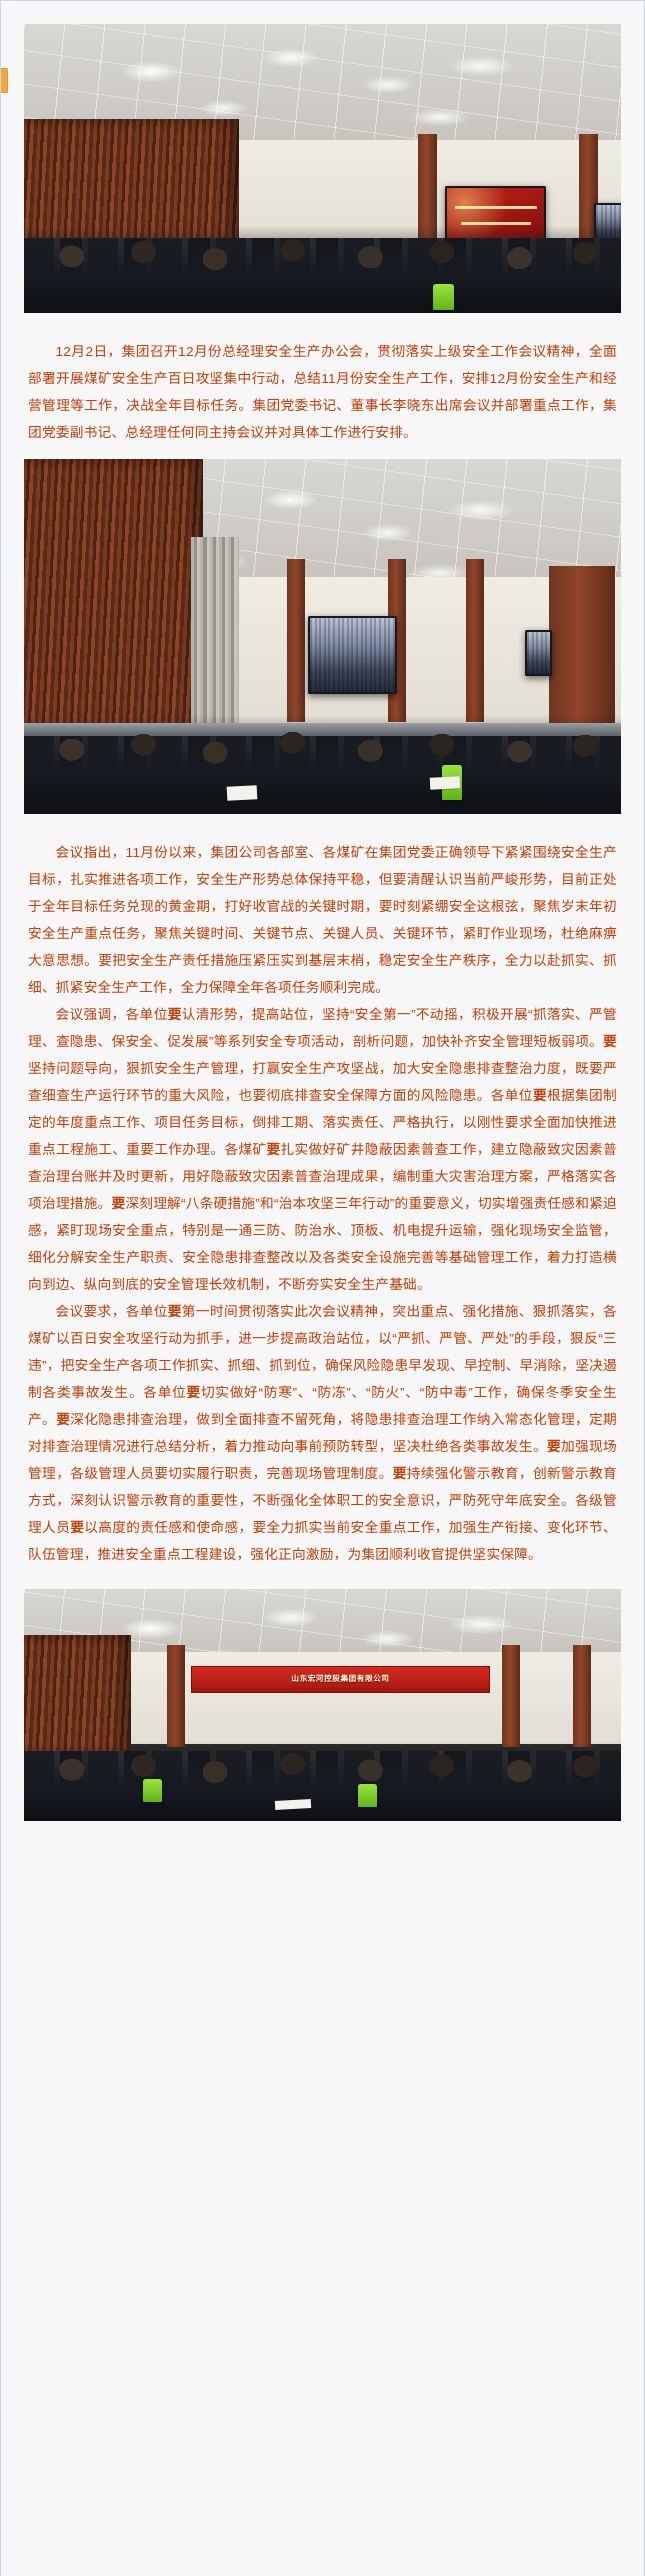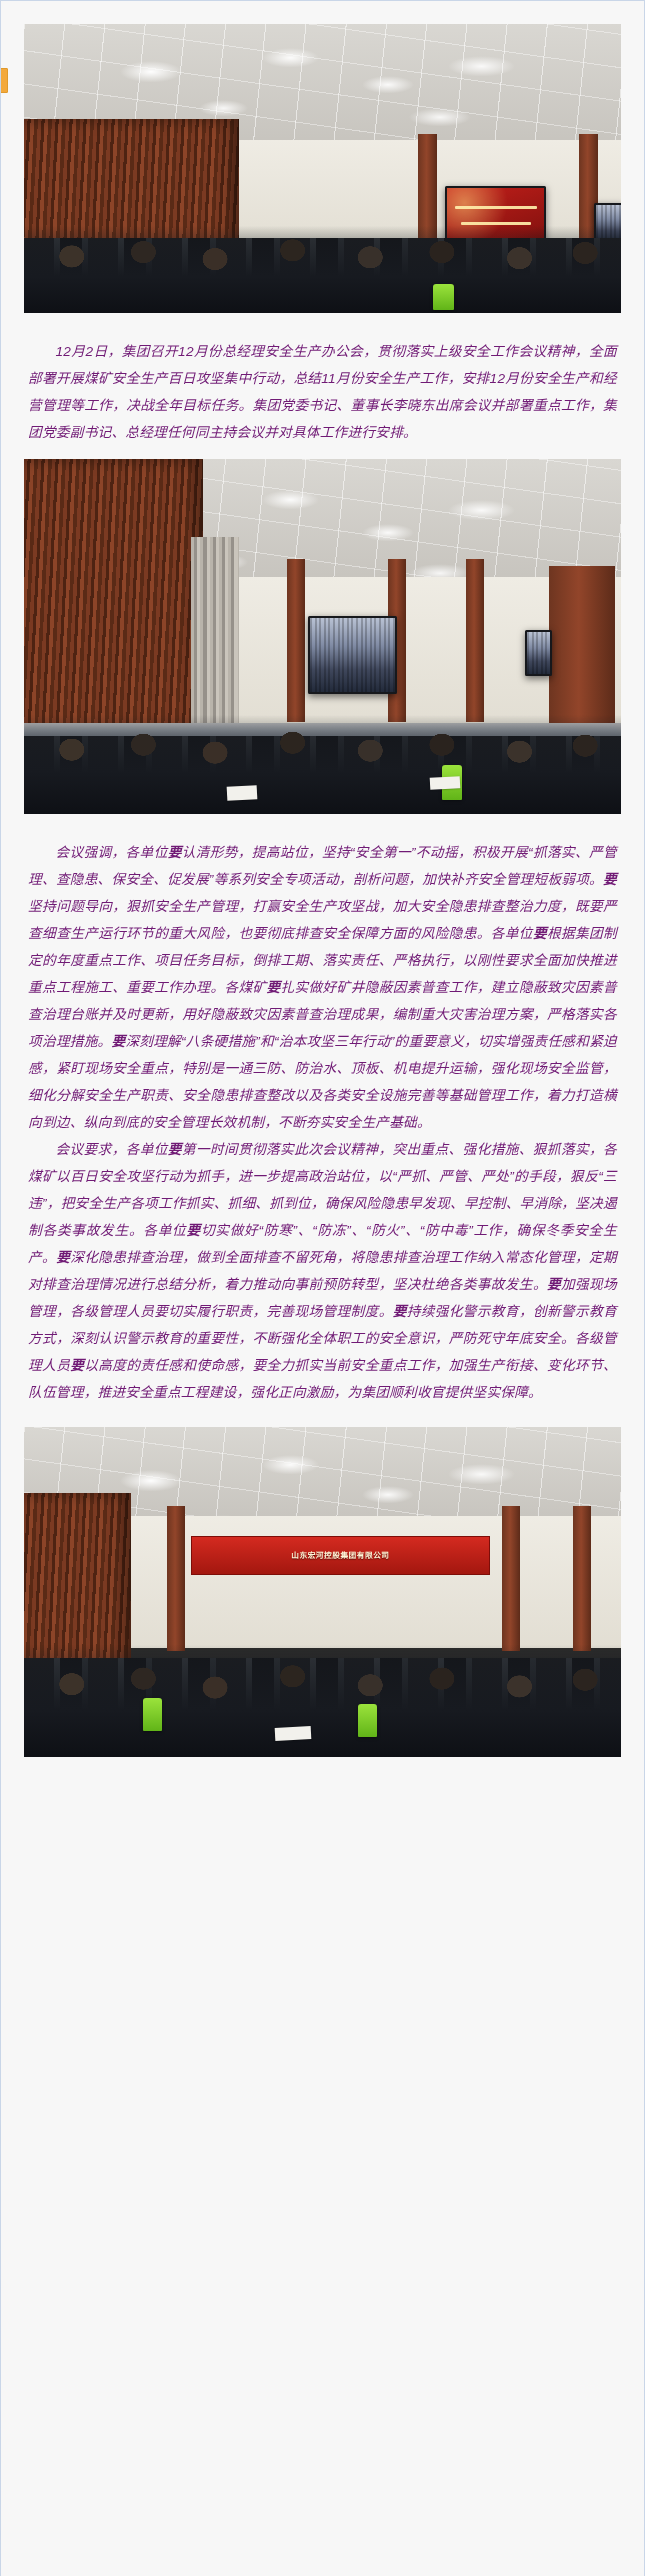--- a/index.html
+++ b/index.html
@@ -52,21 +52,21 @@
     line-height: 0;
   }
   .photo {
     position: relative;
     width: 100%;
     overflow: hidden;
     background: #2b2b2b;
   }
   .photo.p1 { height: 289px; }
   .photo.p2 { height: 355px; }
-  .photo.p3 { height: 330px; text-align: center; }
+  .photo.p3 { height: 232px; text-align: center; }
 
   
   .ceiling {
     position: absolute; left: 0; right: 0; top: 0;
     background:
       repeating-linear-gradient(96deg, rgba(255,255,255,.55) 0 1px, rgba(0,0,0,0) 1px 40px),
       repeating-linear-gradient(8deg, rgba(255,255,255,.40) 0 1px, rgba(0,0,0,0) 1px 33px),
       linear-gradient(#d9d7d2, #c6c3bd);
   }
   .photo.p1 .ceiling { height: 44%; }
@@ -195,29 +195,28 @@
     position: absolute;
     background: #f2f1ec;
     box-shadow: 0 0.5px 1.5px rgba(0,0,0,.35);
     transform: rotate(-3deg);
   }
 
   
   .para {
     margin: 0;
     padding: 0;
-    color: #701a75;
+    color: #c2410c;
     font-size: 13.7px;
     line-height: 27px;
     text-align: justify;
     text-justify: inter-ideograph;
     text-indent: 2em;
     letter-spacing: 0.2px;
     font-family: "Liberation Sans", "DejaVu Sans", sans-serif;
-    font-style: italic;
   }
   .para + .para { margin-top: 0; }
   .text-block { padding: 15.5px 4.1px 0 4.1px; }
   .text-block.after-photo { padding-top: 25px; }
   .para b { font-weight: bold; }
   .spacer-26 { height: 13.4px; }
   .spacer-40 { height: 20.6px; }
 </style>
 </head>
 <body>
@@ -284,20 +283,21 @@
         <div class="table light" style="top:72%; height:28%; transform:perspective(268px) rotateX(26deg);"></div>
         <div class="chairs" style="height:22%;"></div>
         <div class="people" style="height:28%;"></div>
         <div class="hi-vis" style="left:70%; bottom:4%; width:3.4%; height:10%;"></div>
         <div class="doc-white" style="left:34%; bottom:4%; width:5%; height:4%;"></div>
         <div class="doc-white" style="left:68%; bottom:7%; width:5%; height:3.4%;"></div>
       </div>
     </div>
 
     <div class="text-block after-photo">
+      <p class="para">会议指出，11月份以来，集团公司各部室、各煤矿在集团党委正确领导下紧紧围绕安全生产目标，扎实推进各项工作，安全生产形势总体保持平稳，但要清醒认识当前严峻形势，目前正处于全年目标任务兑现的黄金期，打好收官战的关键时期，要时刻紧绷安全这根弦，聚焦岁末年初安全生产重点任务，聚焦关键时间、关键节点、关键人员、关键环节，紧盯作业现场，杜绝麻痹大意思想。要把安全生产责任措施压紧压实到基层末梢，稳定安全生产秩序，全力以赴抓实、抓细、抓紧安全生产工作，全力保障全年各项任务顺利完成。</p>
       <p class="para">会议强调，各单位<b>要</b>认清形势，提高站位，坚持“安全第一”不动摇，积极开展“抓落实、严管理、查隐患、保安全、促发展”等系列安全专项活动，剖析问题，加快补齐安全管理短板弱项。<b>要</b>坚持问题导向，狠抓安全生产管理，打赢安全生产攻坚战，加大安全隐患排查整治力度，既要严查细查生产运行环节的重大风险，也要彻底排查安全保障方面的风险隐患。各单位<b>要</b>根据集团制定的年度重点工作、项目任务目标，倒排工期、落实责任、严格执行，以刚性要求全面加快推进重点工程施工、重要工作办理。各煤矿<b>要</b>扎实做好矿井隐蔽因素普查工作，建立隐蔽致灾因素普查治理台账并及时更新，用好隐蔽致灾因素普查治理成果，编制重大灾害治理方案，严格落实各项治理措施。<b>要</b>深刻理解“八条硬措施”和“治本攻坚三年行动”的重要意义，切实增强责任感和紧迫感，紧盯现场安全重点，特别是一通三防、防治水、顶板、机电提升运输，强化现场安全监管，细化分解安全生产职责、安全隐患排查整改以及各类安全设施完善等基础管理工作，着力打造横向到边、纵向到底的安全管理长效机制，不断夯实安全生产基础。</p>
       <p class="para">会议要求，各单位<b>要</b>第一时间贯彻落实此次会议精神，突出重点、强化措施、狠抓落实，各煤矿以百日安全攻坚行动为抓手，进一步提高政治站位，以“严抓、严管、严处”的手段，狠反“三违”，把安全生产各项工作抓实、抓细、抓到位，确保风险隐患早发现、早控制、早消除，坚决遏制各类事故发生。各单位<b>要</b>切实做好“防寒”、“防冻”、“防火”、“防中毒”工作，确保冬季安全生产。<b>要</b>深化隐患排查治理，做到全面排查不留死角，将隐患排查治理工作纳入常态化管理，定期对排查治理情况进行总结分析，着力推动向事前预防转型，坚决杜绝各类事故发生。<b>要</b>加强现场管理，各级管理人员要切实履行职责，完善现场管理制度。<b>要</b>持续强化警示教育，创新警示教育方式，深刻认识警示教育的重要性，不断强化全体职工的安全意识，严防死守年底安全。各级管理人员<b>要</b>以高度的责任感和使命感，要全力抓实当前安全重点工作，加强生产衔接、变化环节、队伍管理，推进安全重点工程建设，强化正向激励，为集团顺利收官提供坚实保障。</p>
     </div>
 
     <div class="spacer-40"></div>
 
     <div class="photo-wrap">
       <div class="photo p3">
         <div class="ceiling"></div>
         <div class="panel-lights"></div>

